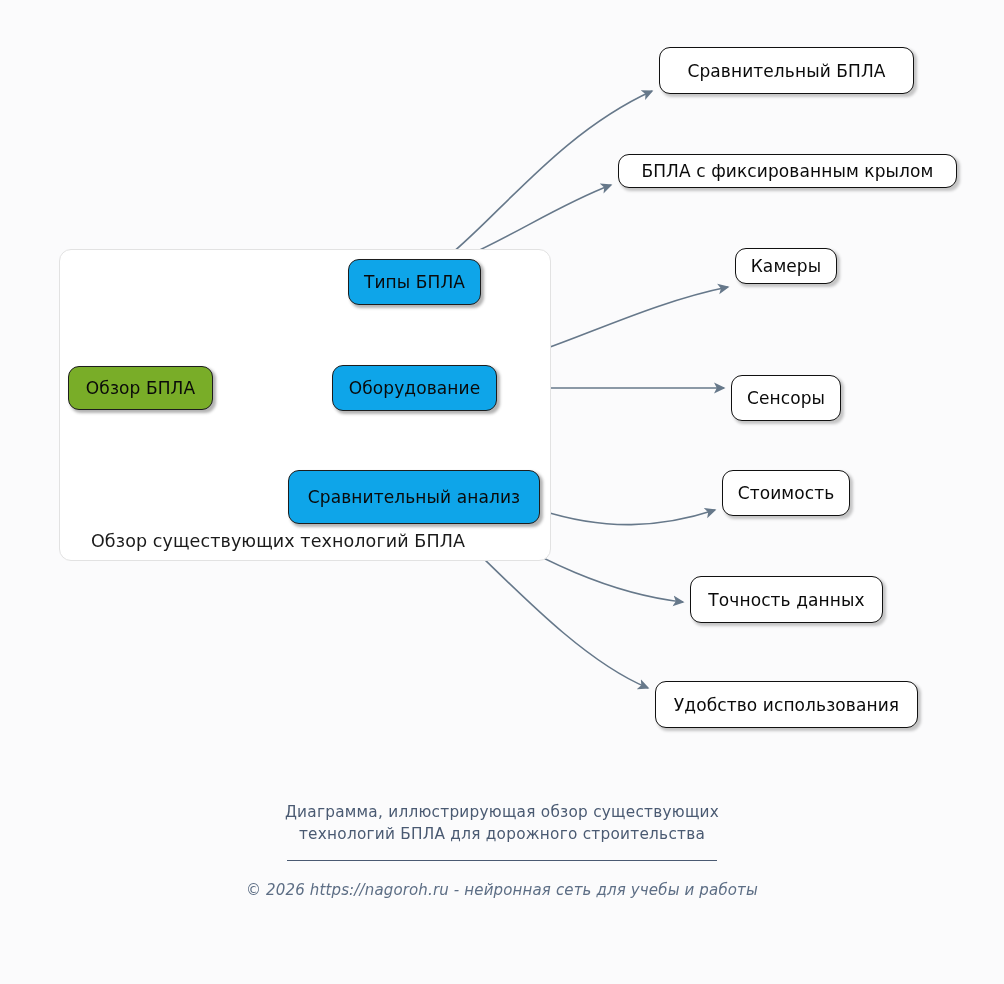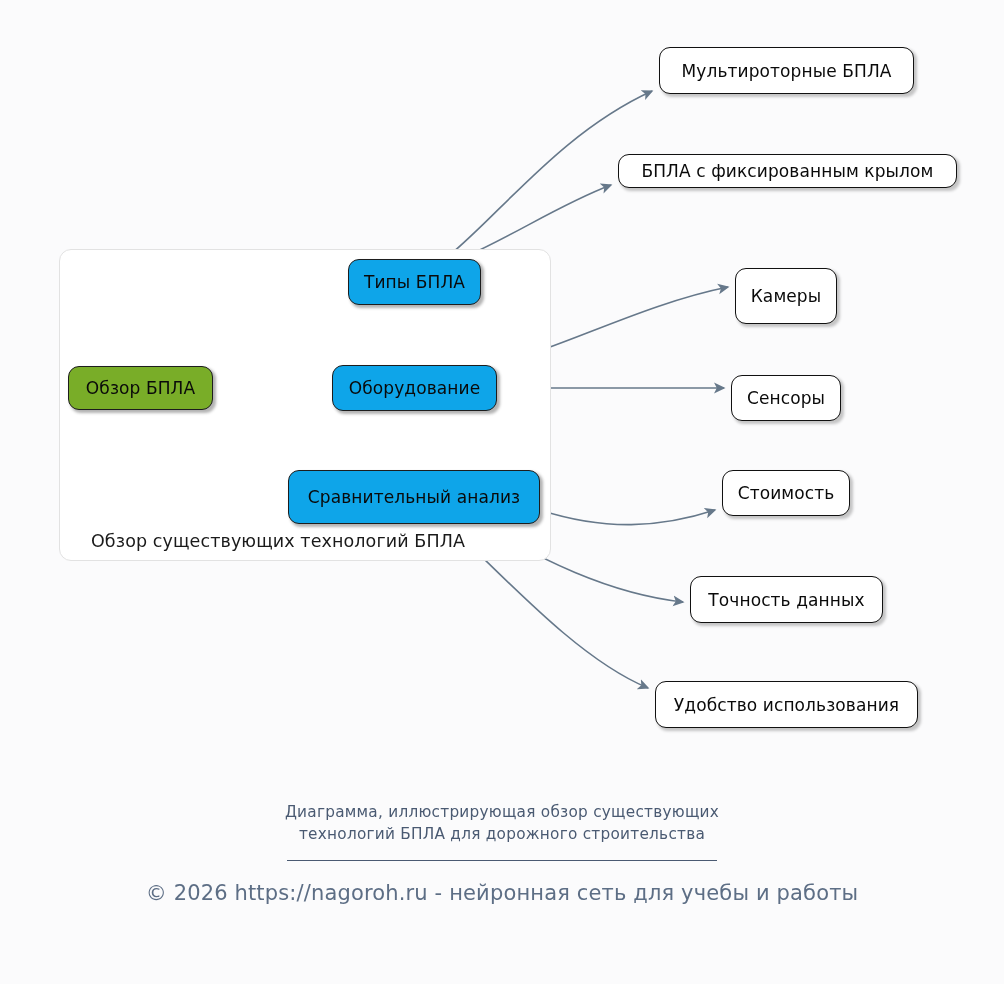--- a/index.html
+++ b/index.html
@@ -107,23 +107,24 @@
     margin: 0 auto;
   }
   #caption-divider {
     width: 430px;
     height: 0;
     margin: 15px auto 0 auto;
     border-top: 1.5px solid #4a5a72;
   }
   #caption-copyright {
     margin-top: 20px;
-    font-size: 21px;
+    font-size: 15px;
     color: #5d6e85;
     letter-spacing: .15px;
+    font-style: italic;
   }
 </style>
 </head>
 <body>
 
 <div id="page">
 
   <div id="diagram">
 
     <svg id="edge-layer" viewBox="0 0 1004 780" width="1004" height="780" xmlns="http://www.w3.org/2000/svg">
@@ -169,28 +170,28 @@
 
     <div class="node branch" style="left:332px; top:365px; width:165px; height:46px;">
       <span>Оборудование</span>
     </div>
 
     <div class="node branch" style="left:288px; top:470px; width:252px; height:54px;">
       <span>Сравнительный анализ</span>
     </div>
 
     <div class="node leaf" style="left:659px; top:47px; width:255px; height:47px;">
-      <span>Мультироторные БПЛА</span>
+      <span>Сравнительный БПЛА</span>
     </div>
 
     <div class="node leaf" style="left:618px; top:154px; width:339px; height:34px;">
       <span>БПЛА с фиксированным крылом</span>
     </div>
 
-    <div class="node leaf" style="left:735px; top:268px; width:102px; height:56px;">
+    <div class="node leaf" style="left:735px; top:248px; width:102px; height:36px;">
       <span>Камеры</span>
     </div>
 
     <div class="node leaf" style="left:731px; top:375px; width:110px; height:46px;">
       <span>Сенсоры</span>
     </div>
 
     <div class="node leaf" style="left:722px; top:470px; width:128px; height:46px;">
       <span>Стоимость</span>
     </div>

